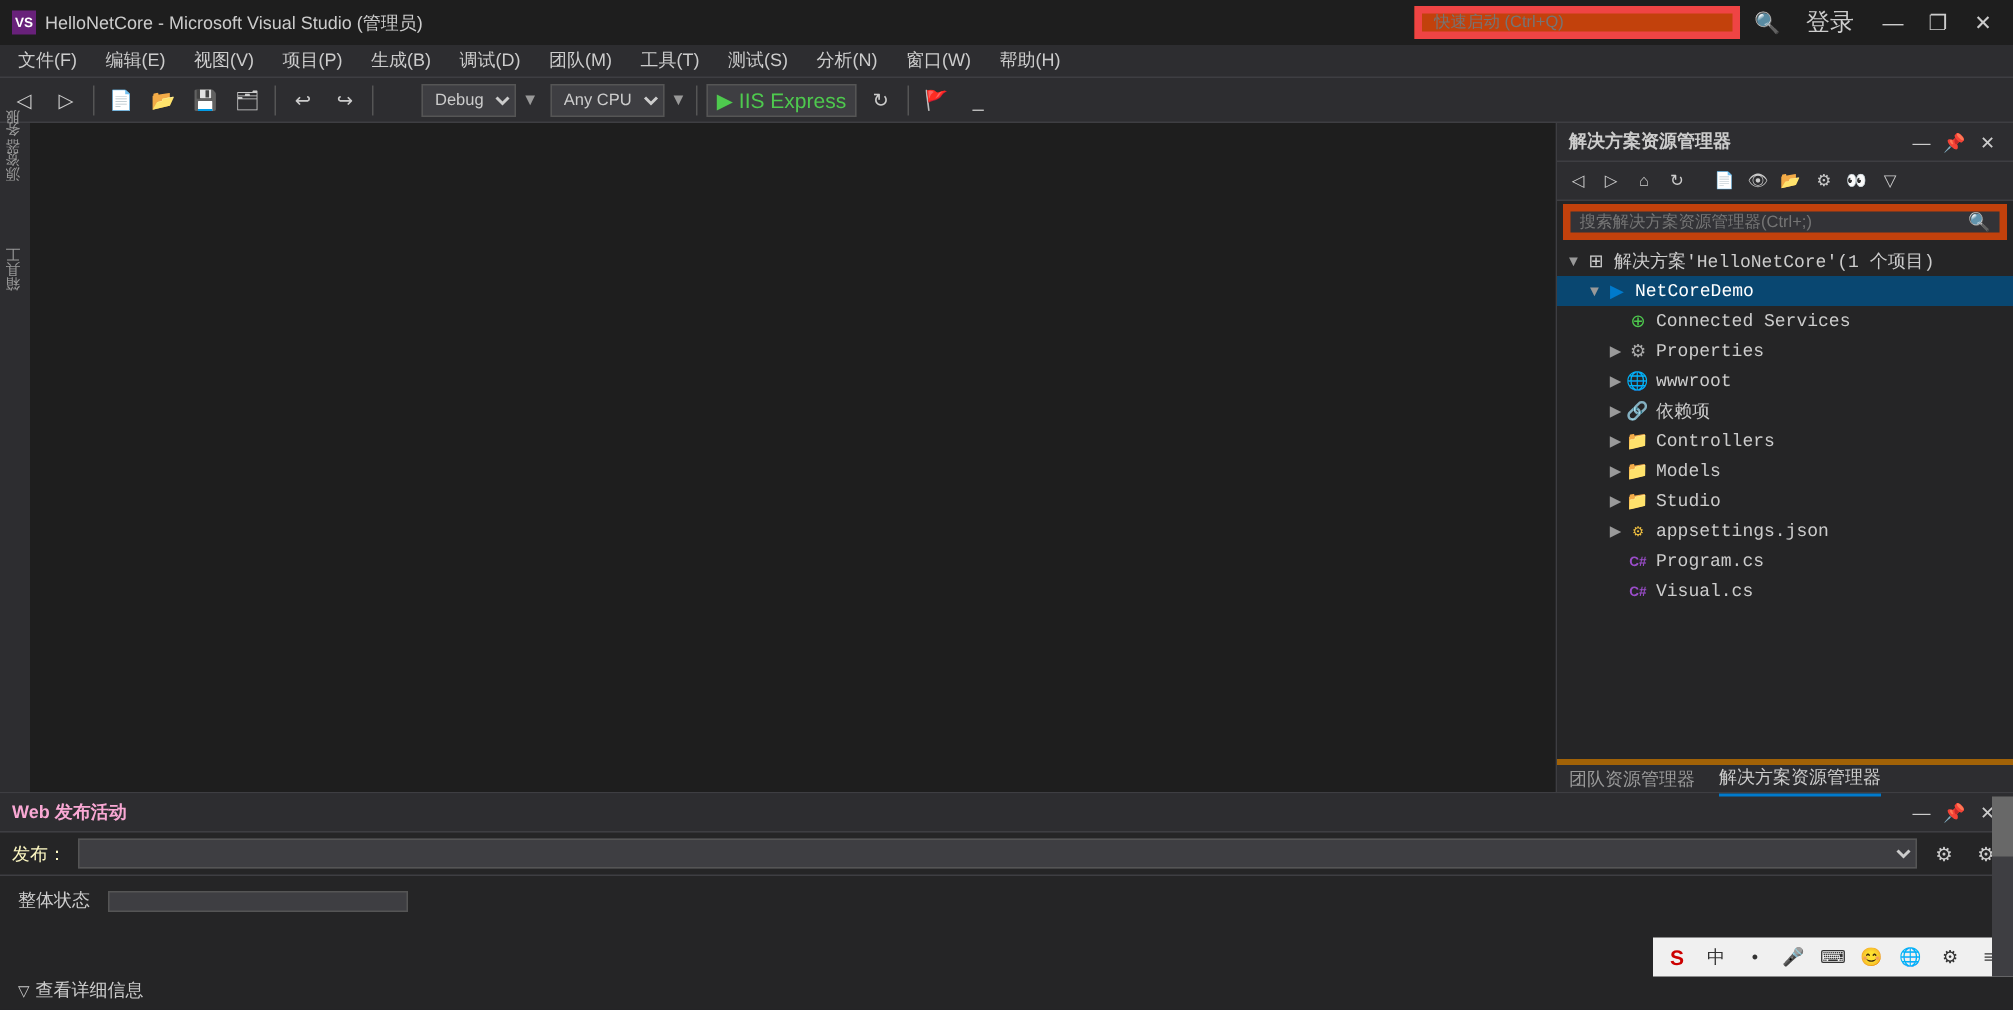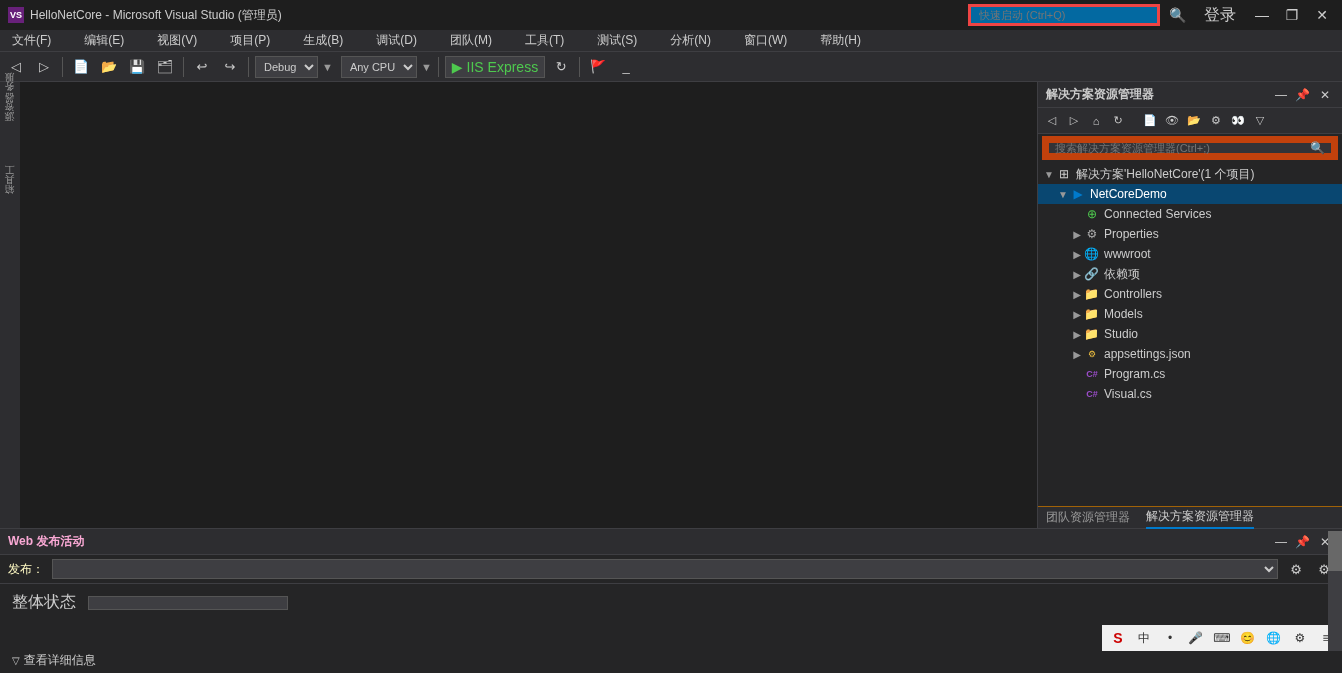--- a/index.html
+++ b/index.html
@@ -31,26 +31,26 @@
     .title-bar-title {
       color: #ccc;
       font-size: 12px;
     }
     .title-bar-right {
       display: flex;
       align-items: center;
       gap: 6px;
     }
     .title-bar-search {
-      background: #0369a1;
-      border: 3px solid #ef4444;
+      background: #c2410c;
+      border: 5px solid #ef4444;
       color: #ccc;
       padding: 2px 8px;
       font-size: 11px;
-      width: 192px;
+      width: 217px;
       height: 22px;
     }
     .title-icon {
       color: #ccc;
       font-size: 14px;
       width: 24px;
       height: 24px;
       display: flex;
       align-items: center;
       justify-content: center;
@@ -63,21 +63,21 @@
       cursor: pointer;
     }
 
     
     .menu-bar {
       background: #2d2d30;
       height: 22px;
       display: flex;
       align-items: center;
       padding: 0 4px;
-      gap: 17px;
+      gap: 3px;
       border-bottom: 1px solid #3e3e42;
     }
     .menu-item {
       color: #ccc;
       font-size: 12px;
       padding: 2px 8px;
       cursor: pointer;
       white-space: nowrap;
     }
 
@@ -104,20 +104,21 @@
     .toolbar-separator {
       width: 1px;
       height: 20px;
       background: #555;
       margin: 0 2px;
     }
     .toolbar-dropdown {
       display: flex;
       align-items: center;
       gap: 2px;
+      margin-left: 26px;
     }
     .toolbar-dropdown select {
       background: #3e3e42;
       border: 1px solid #555;
       color: #ccc;
       font-size: 11px;
       height: 22px;
       padding: 0 4px;
     }
     .play-btn {
@@ -214,21 +215,21 @@
       height: 20px;
       display: flex;
       align-items: center;
       justify-content: center;
       cursor: pointer;
     }
 
     
     .solution-search {
       background: #333337;
-      border: 7px solid #c2410c;
+      border: 5px solid #c2410c;
       height: 24px;
       display: flex;
       align-items: center;
       padding: 0 6px;
       margin: 2px 4px;
     }
     .solution-search input {
       background: transparent;
       border: none;
       color: #ccc;
@@ -273,20 +274,21 @@
       display: flex;
       align-items: center;
       justify-content: center;
       margin-right: 4px;
       font-size: 12px;
       flex-shrink: 0;
     }
     .tree-item-text {
       color: #ccc;
       font-size: 12px;
+      font-family: Liberation Mono, monospace;
     }
     .tree-indent-1 { padding-left: 18px; }
     .tree-indent-2 { padding-left: 32px; }
 
     
     .bottom-panel {
       height: 145px;
       background: #252526;
       border-top: 1px solid #3e3e42;
       display: flex;
@@ -350,21 +352,21 @@
       flex: 1;
     }
     .status-row {
       display: flex;
       align-items: center;
       gap: 12px;
       margin-bottom: 6px;
     }
     .status-label {
       color: #ccc;
-      font-size: 16px;
+      font-size: 12px;
       white-space: nowrap;
     }
     .status-bar-container {
       width: 200px;
       height: 14px;
       background: #3e3e42;
       border: 1px solid #555;
     }
     .status-bar-fill {
       height: 100%;
@@ -616,21 +618,21 @@
         <span class="tree-item-text">Program.cs</span>
       </div>
 
       <div class="tree-item tree-indent-2">
         <span class="tree-expand" style="color:transparent;">▶</span>
         <span class="tree-icon" style="color:#9b4dca;font-size:9px;font-weight:bold;">C#</span>
         <span class="tree-item-text">Visual.cs</span>
       </div>
     </div>
 
-    <div style="background:#2d2d30; border-top:1px solid #a16207; height:22px; display:flex; align-items:center; padding:0 8px; gap:16px;">
+    <div style="background:#2d2d30; border-top:4px solid #a16207; height:22px; display:flex; align-items:center; padding:0 8px; gap:16px;">
       <span class="bottom-tab">团队资源管理器</span>
       <span class="bottom-tab active">解决方案资源管理器</span>
     </div>
   </div>
 </div>
 
 <div class="bottom-panel">
 
   <div class="bottom-panel-header">
     <span class="bottom-panel-title">Web 发布活动</span>

